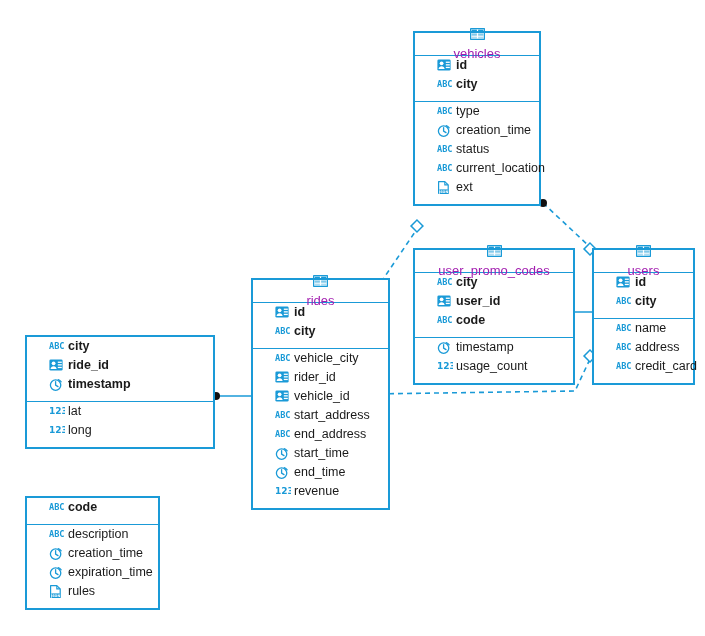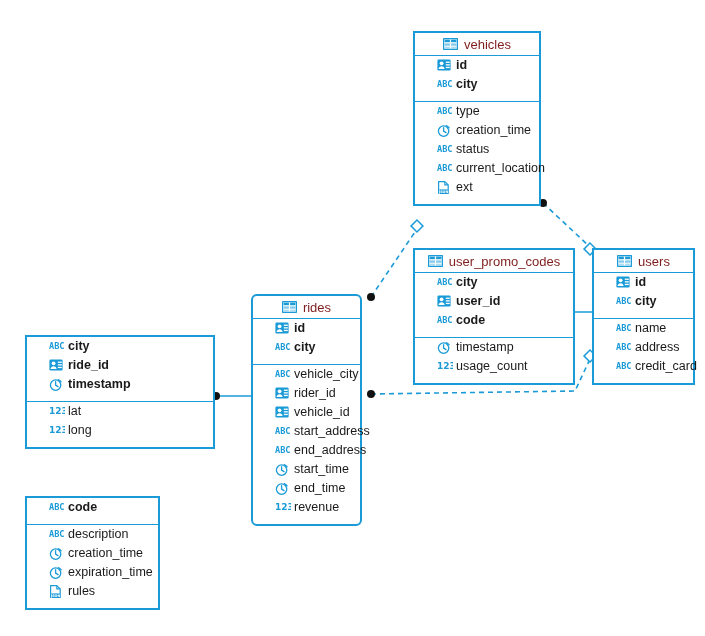--- a/index.html
+++ b/index.html
@@ -37,24 +37,25 @@
     z-index: 2;
   }
   .node-title {
     display: flex;
     align-items: center;
     justify-content: center;
     gap: 6px;
     height: 23px;
     border-bottom: 1.5px solid #1a9ad7;
     font-size: 13px;
-    color: #7f1d1d;
+    color: #a21caf;
     padding: 0 6px;
     box-sizing: border-box;
     white-space: nowrap;
+    flex-direction: column;
   }
   .node-section {
     padding: 3px 0 4px 0;
   }
   .node-section.keys {
     border-bottom: 1.5px solid #1a9ad7;
   }
   .field-row {
     display: flex;
     align-items: flex-start;
@@ -323,21 +324,21 @@
         <div class="field-row">
           <span class="ico">
             <svg width="16" height="11" viewBox="0 0 16 11">
               <text x="0" y="9" font-family="DejaVu Sans Mono, monospace" font-size="8.6" font-weight="bold" fill="#1a9ad7">ABC</text>
             </svg>
           </span>
           <span class="field-label">credit_card</span>
         </div>
       </div>
     </div>
-    <div class="table-node" style="left: 251px; top: 294px; width: 111px; border-radius: 6px;">
+    <div class="table-node" style="left: 251px; top: 278px; width: 139px;">
       <div class="node-title">
         <span class="ico ico-table">
           <svg width="15" height="12" viewBox="0 0 15 12">
             <rect x="0.5" y="0.5" width="14" height="11" rx="1" fill="none" stroke="#1a9ad7" stroke-width="1.4"></rect>
             <rect x="1.6" y="1.6" width="5.3" height="2.6" fill="#1a9ad7"></rect>
             <rect x="8.1" y="1.6" width="5.3" height="2.6" fill="#1a9ad7"></rect>
             <rect x="1.6" y="5.4" width="5.3" height="2.3" fill="#1a9ad7" opacity="0.55"></rect>
             <rect x="8.1" y="5.4" width="5.3" height="2.3" fill="#1a9ad7" opacity="0.55"></rect>
             <rect x="1.6" y="8.6" width="5.3" height="1.9" fill="#1a9ad7" opacity="0.35"></rect>
             <rect x="8.1" y="8.6" width="5.3" height="1.9" fill="#1a9ad7" opacity="0.35"></rect>

